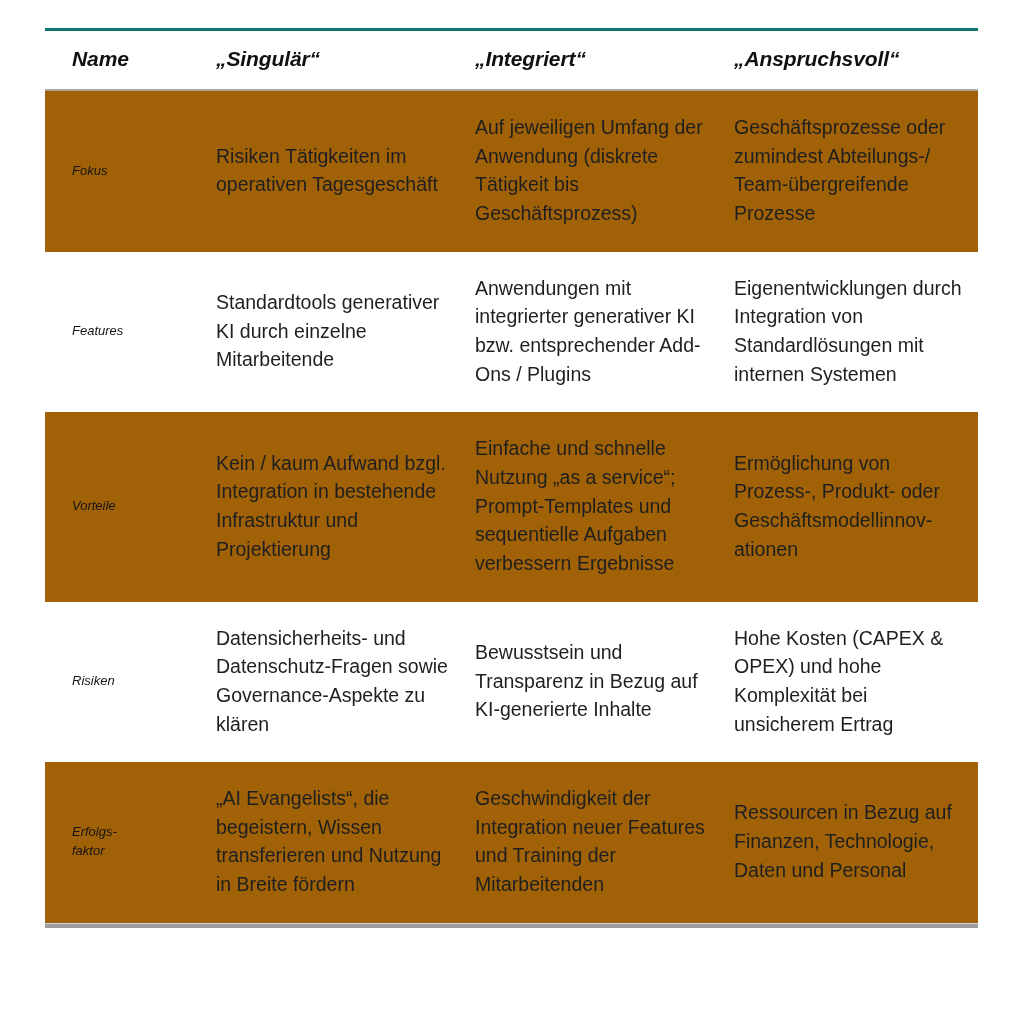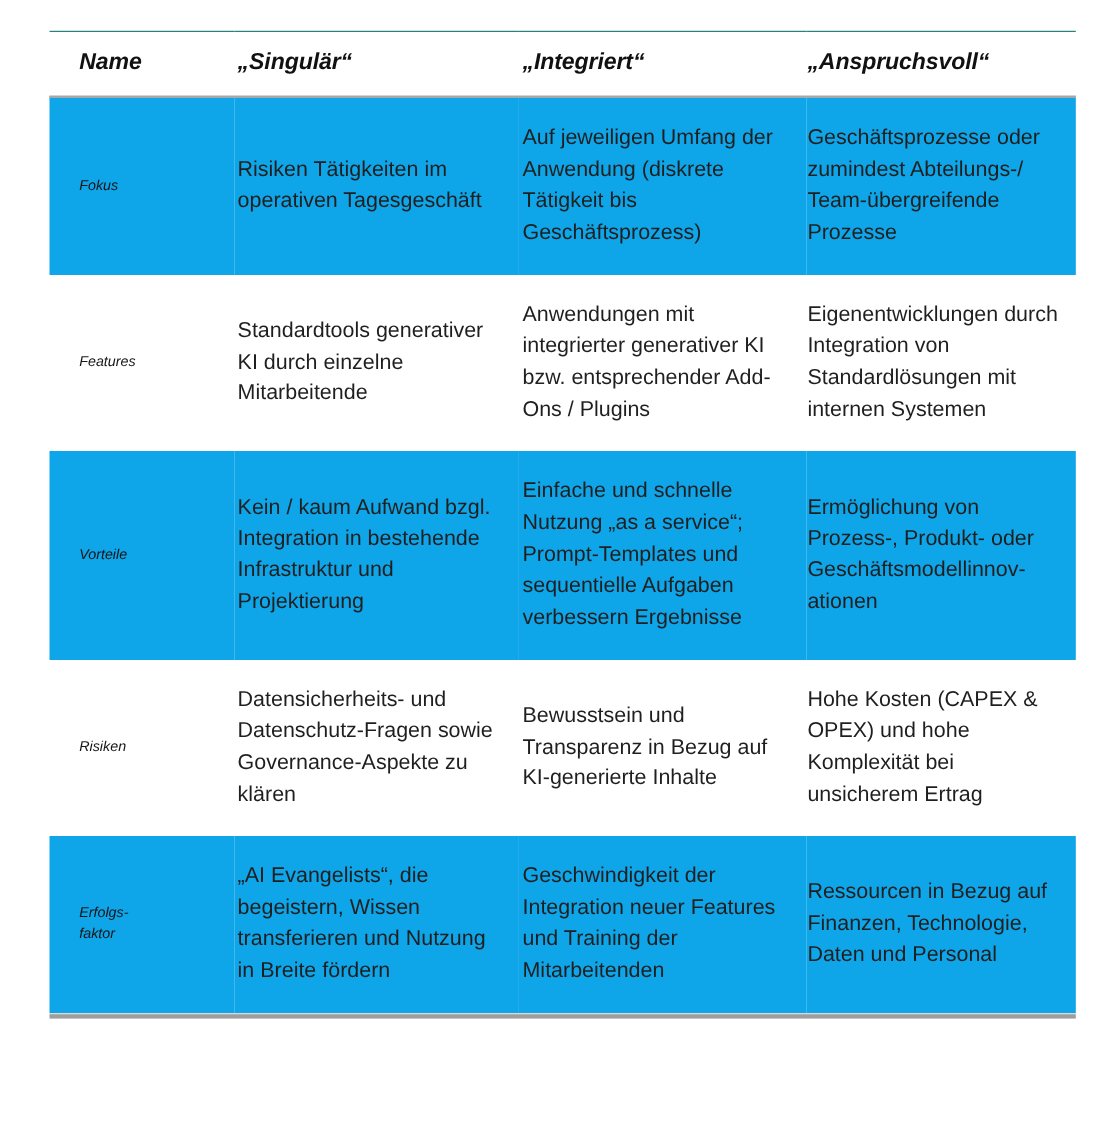--- a/index.html
+++ b/index.html
@@ -35,40 +35,40 @@
     table-layout: fixed;
   }
 
   
   col.c-name  { width: 168px; }
   col.c-sing  { width: 258px; }
   col.c-integ { width: 262px; }
   col.c-ansp  { width: 245px; }
 
   thead tr.header-row {
-    border-top: 1px solid #0f766e;
+    border-top: 3px solid #0f766e;
     border-bottom: 2px solid #a8a8a8;
   }
 
   thead th {
     text-align: left;
     font-style: italic;
     font-weight: bold;
     font-size: 21px;
     color: #111111;
     padding: 16px 10px 18px 0;
     vertical-align: middle;
     letter-spacing: -0.1px;
   }
   thead th.h-name  { padding-left: 27px; }
   thead th.h-sing  { padding-left: 3px; }
   thead th.h-integ { padding-left: 4px; font-style: italic; }
   thead th.h-ansp  { padding-left: 1px; }
 
-  tbody tr.data-row.shaded td { background: #0ea5e9; }
+  tbody tr.data-row.shaded td { background: #a16207; }
   tbody tr.data-row.plain  td { background: #ffffff; }
 
   tbody td {
     vertical-align: middle;
     font-size: 19.5px;
     line-height: 1.47;
     color: #1f1f1f;
     padding: 22px 14px 24px 0;
   }
 

